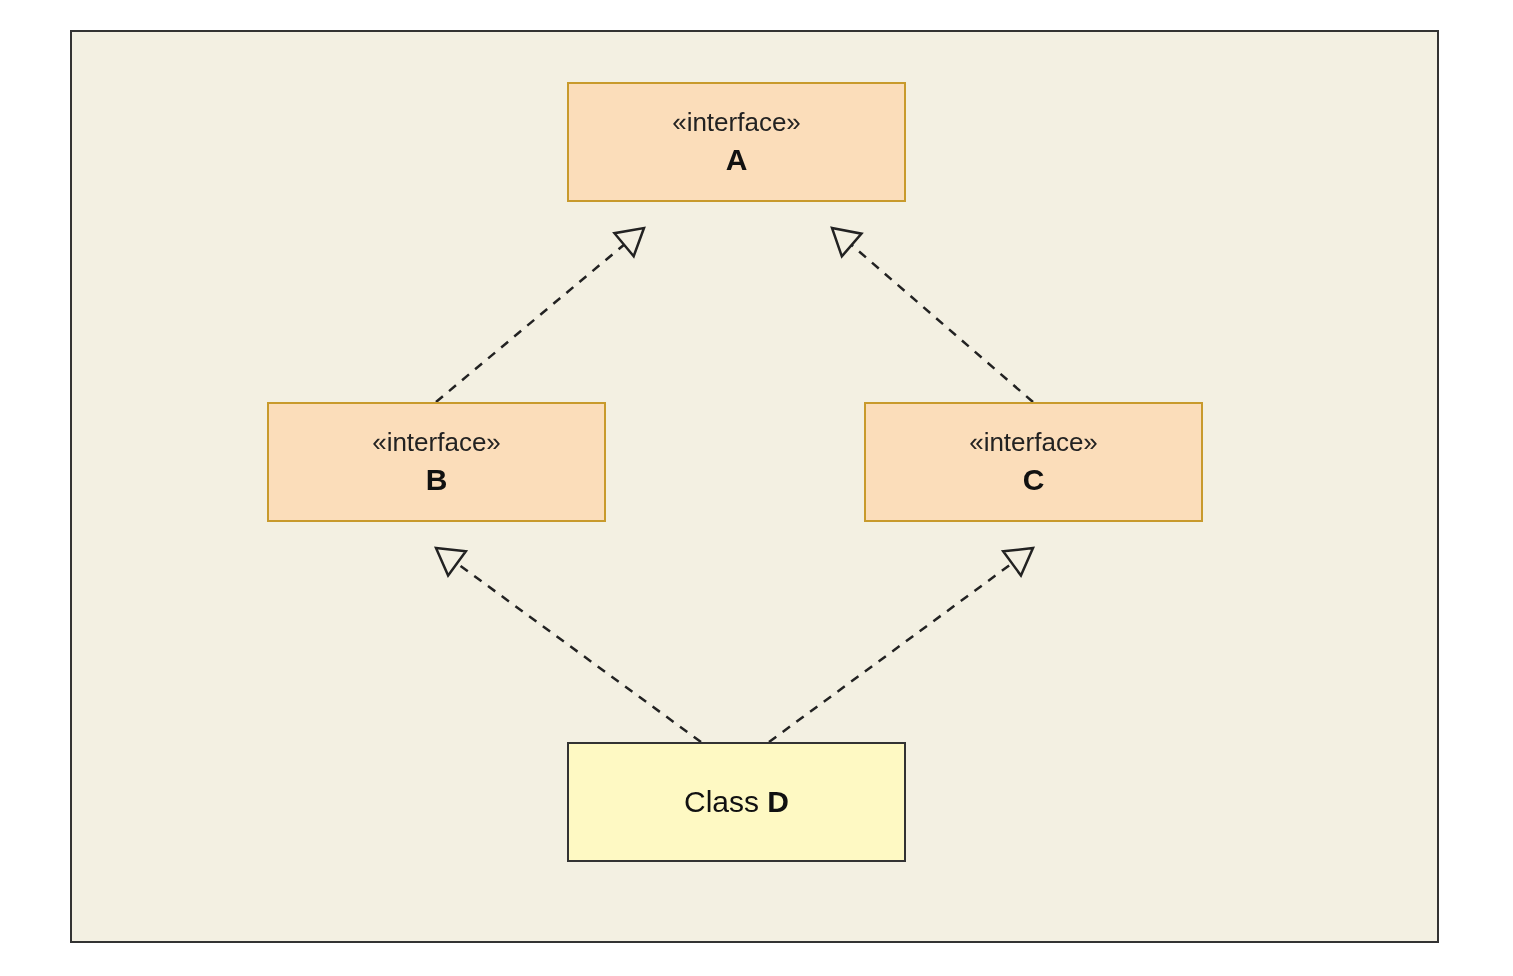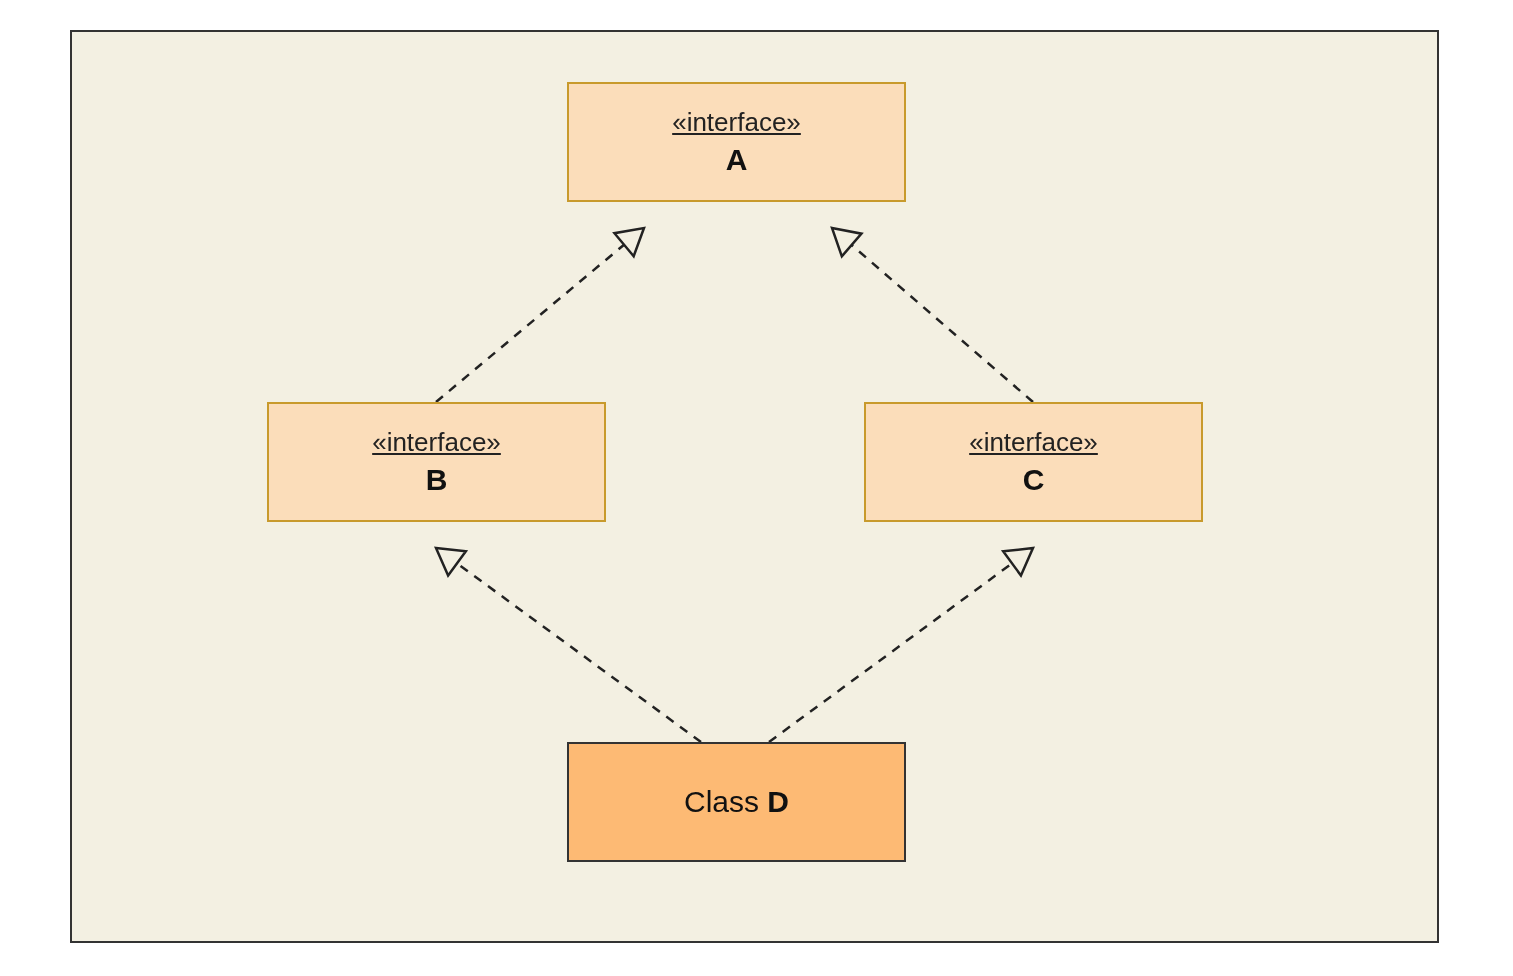--- a/index.html
+++ b/index.html
@@ -41,28 +41,27 @@
     align-items: center;
     justify-content: center;
     text-align: center;
     line-height: 1.25;
   }
   .interface-node {
     background: #fbddba;
     border: 2px solid #c89a2c;
   }
   .class-node {
-    background: #fdba74;
+    background: #fef9c3;
     border: 2px solid #333333;
   }
   .stereotype {
     font-size: 26px;
     color: #222;
     margin-bottom: 2px;
-    text-decoration: underline;
   }
   .name {
     font-size: 30px;
     font-weight: 700;
     color: #111;
   }
   .class-label {
     font-size: 30px;
     color: #111;
   }

